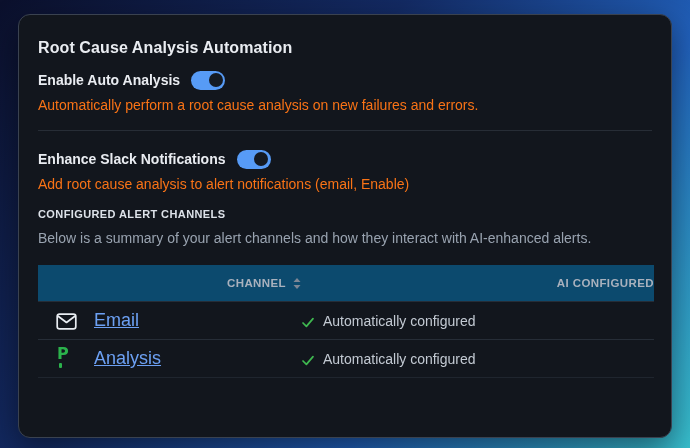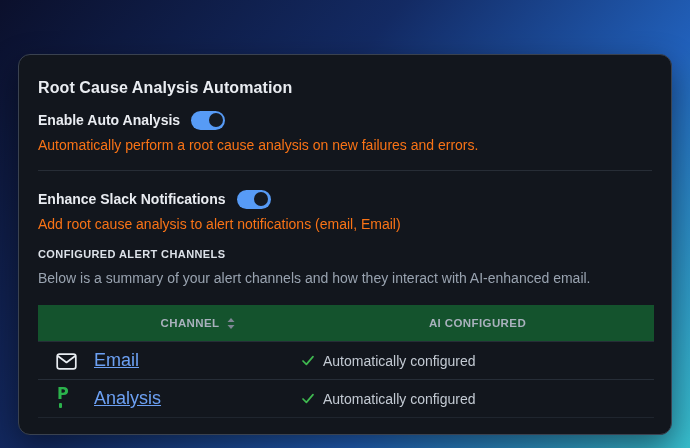--- a/index.html
+++ b/index.html
@@ -3,26 +3,25 @@
 <meta charset="utf-8">
 <style>
   html,body{margin:0;padding:0;}
   body{
     width:690px;height:448px;overflow:hidden;position:relative;
     font-family:"Liberation Sans","DejaVu Sans",sans-serif;
     background:linear-gradient(130deg,#0b102c 0%,#132a63 38%,#2160ba 68%,#38bfcd 100%);
     -webkit-font-smoothing:antialiased;
   }
   .card{
-    position:absolute;left:18px;top:14px;width:654px;height:381px;
+    position:absolute;left:18px;top:14px;width:654px;height:424px;
     box-sizing:border-box;background:#12161d;
     border:1px solid #3a4250;border-radius:12px;
     padding:24px 19px 0 19px;
     box-shadow:0 12px 32px rgba(0,0,0,.45);
-    margin-top:40px;
   }
   .title{font-size:16px;font-weight:700;color:#e9ecf1;margin:0 0 13px 0;letter-spacing:.1px;}
   .setting-row{display:flex;align-items:center;gap:11px;height:20px;}
   .setting-label{font-size:14px;font-weight:700;color:#e9ecf1;}
   .toggle{
     position:relative;width:34px;height:19px;border-radius:10px;
     background:var(--toggle_accent,#579bf6);cursor:pointer;flex:0 0 auto;
   }
   .toggle .knob{
     position:absolute;top:2.5px;right:2.5px;width:14px;height:14px;border-radius:50%;
@@ -36,30 +35,30 @@
     margin:15px 0 0 0;
   }
   .summary{font-size:14px;color:#99a3b0;margin:10px 0 0 0;line-height:17px;}
   table.channels{
     width:616px;margin-top:18px;border-collapse:collapse;table-layout:fixed;
   }
   table.channels th,table.channels td{padding:0;vertical-align:middle;}
   col.c-icon{width:56px;}
   col.c-channel{width:207px;}
   thead th{
-    background:#14532d;height:36px;text-align:center;
+    background:#0c4a6e;height:36px;text-align:right;
     font-size:11.5px;font-weight:700;color:#a9b1bd;letter-spacing:.4px;
   }
   thead th .th-inner{display:inline-flex;align-items:center;gap:7px;}
   tbody td{height:37px;border-top:1px solid #262d37;}
   tbody tr:last-child td{border-bottom:1px solid #1f252e;}
   td.icon-cell{text-align:center;}
   td.icon-cell .ic{display:inline-block;vertical-align:middle;}
   a.channel-link{color:var(--link,#6ca0f3);font-size:18px;text-decoration:underline;cursor:pointer;}
-  .enh{display:flex;align-items:center;gap:8px;font-size:14px;color:#c3cad3;}
+  .enh{display:flex;align-items:flex-end;gap:8px;font-size:14px;color:#c3cad3;}
   .pd-icon{position:relative;width:20px;height:21px;display:inline-block;}
   .pd-icon .pd-p{
     position:absolute;left:1px;top:-3px;
     font-family:"DejaVu Sans",sans-serif;font-weight:800;font-size:16px;line-height:18px;
     color:var(--pagerduty_green,#2bb24c);
   }
   .pd-icon .pd-stem{
     position:absolute;left:3px;bottom:1px;width:3px;height:5px;
     background:var(--pagerduty_green,#2bb24c);border-radius:1px;
   }
@@ -80,24 +79,24 @@
   <p class="desc">Automatically perform a root cause analysis on new failures and errors.</p>
 
   <hr class="divider">
 
   <div class="setting-row section-2">
     <span class="setting-label">Enhance Slack Notifications</span>
     <span class="toggle">
         <span class="knob"></span>
       </span>
   </div>
-  <p class="desc">Add root cause analysis to alert notifications (email, Email)</p>
+  <p class="desc">Add root cause analysis to alert notifications (email, Enable)</p>
 
   <h2 class="caps-heading">CONFIGURED ALERT CHANNELS</h2>
-  <p class="summary">Below is a summary of your alert channels and how they interact with AI-enhanced email.</p>
+  <p class="summary">Below is a summary of your alert channels and how they interact with AI-enhanced alerts.</p>
 
   <table class="channels">
     <colgroup>
         <col class="c-icon">
         <col class="c-channel">
         <col>
       </colgroup>
     <thead>
       <tr>
         <th></th>

